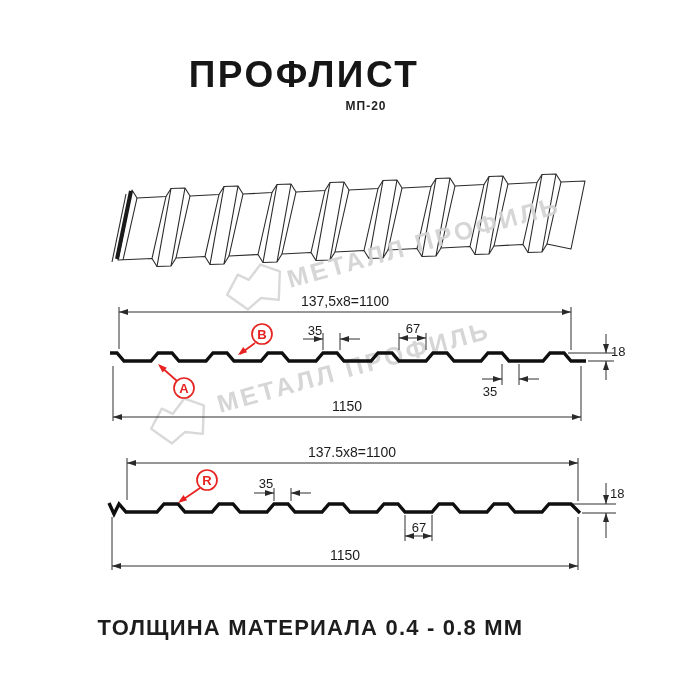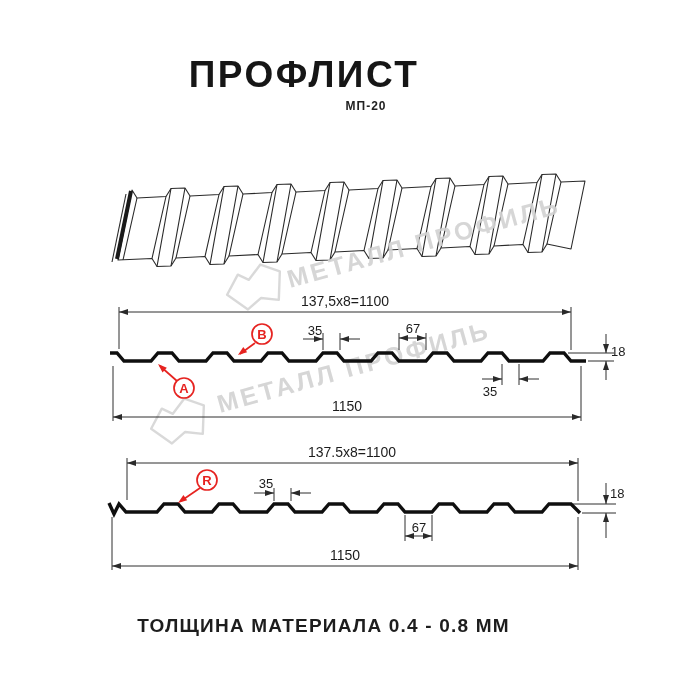--- a/index.html
+++ b/index.html
@@ -10,21 +10,21 @@
   .page-title{
     position:absolute;left:0;top:54px;width:608px;text-align:center;
     font-size:37px;font-weight:700;letter-spacing:2.5px;color:#161616;
   }
   .page-subtitle{
     position:absolute;left:0;top:99px;width:700px;text-align:center;
     font-size:12px;font-weight:600;letter-spacing:1px;color:#222222;margin-left:16px;
   }
   .footer-caption{
     position:absolute;left:0;top:615px;width:621px;text-align:center;
-    font-size:19px;font-weight:600;letter-spacing:1.2px;color:#1d1d1d;padding-left:13px;
+    font-size:22px;font-weight:600;letter-spacing:1.2px;color:#1d1d1d;
   }
   svg{position:absolute;left:0;top:0;}
   .thin{stroke:#2e2e2e;stroke-width:1;fill:none;}
   .sheetline{stroke:#2a2a2a;stroke-width:1.1;fill:none;stroke-linejoin:round;}
   .profileline{stroke:#0f0f0f;stroke-width:3.4;fill:none;stroke-linejoin:miter;}
   .dimtext{font-size:13px;fill:#1c1c1c;}
   .dimtext-lg{font-size:14px;fill:#1c1c1c;}
   .arrow{fill:#2a2a2a;stroke:none;}
   .red{stroke:#e62320;fill:none;stroke-width:1.7;}
   .redarrow{fill:#e62320;stroke:none;}

